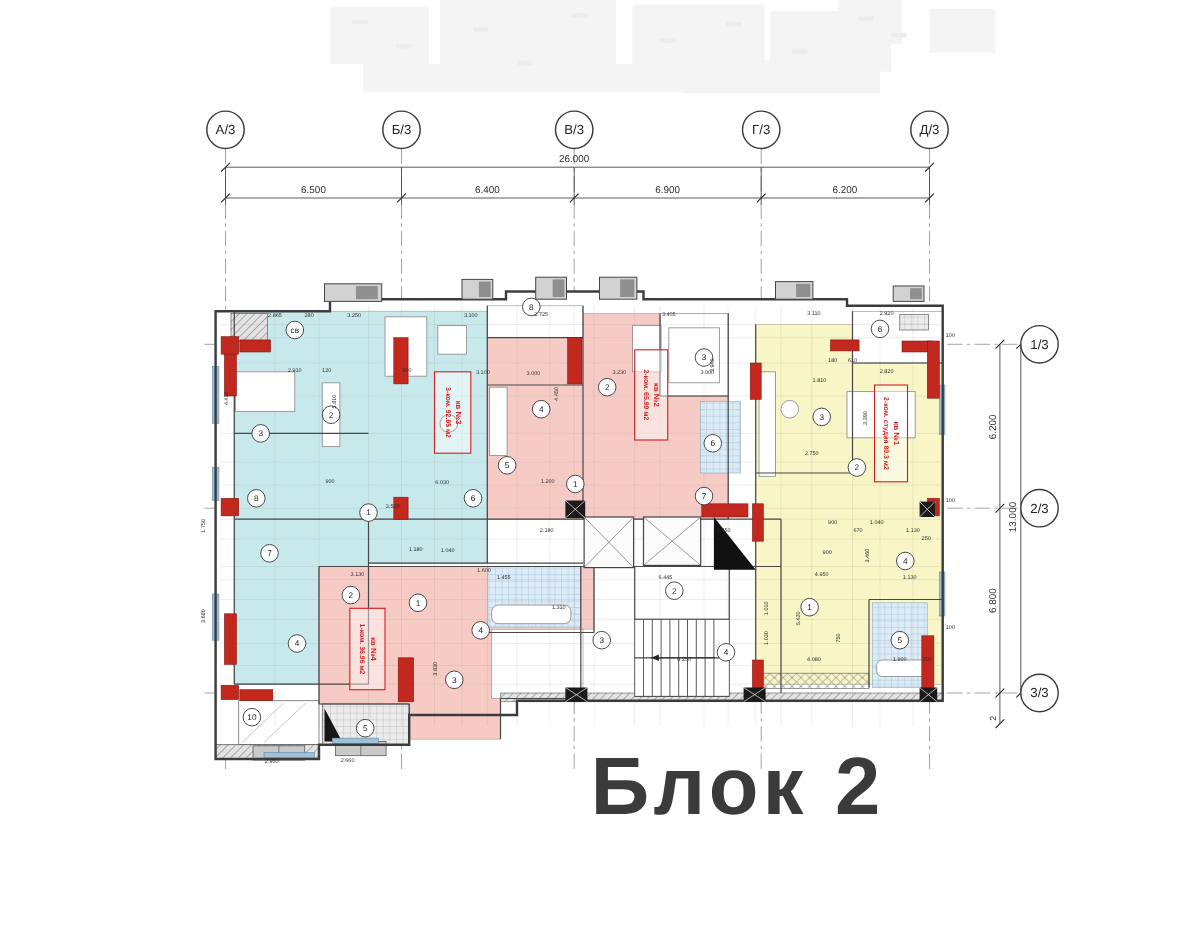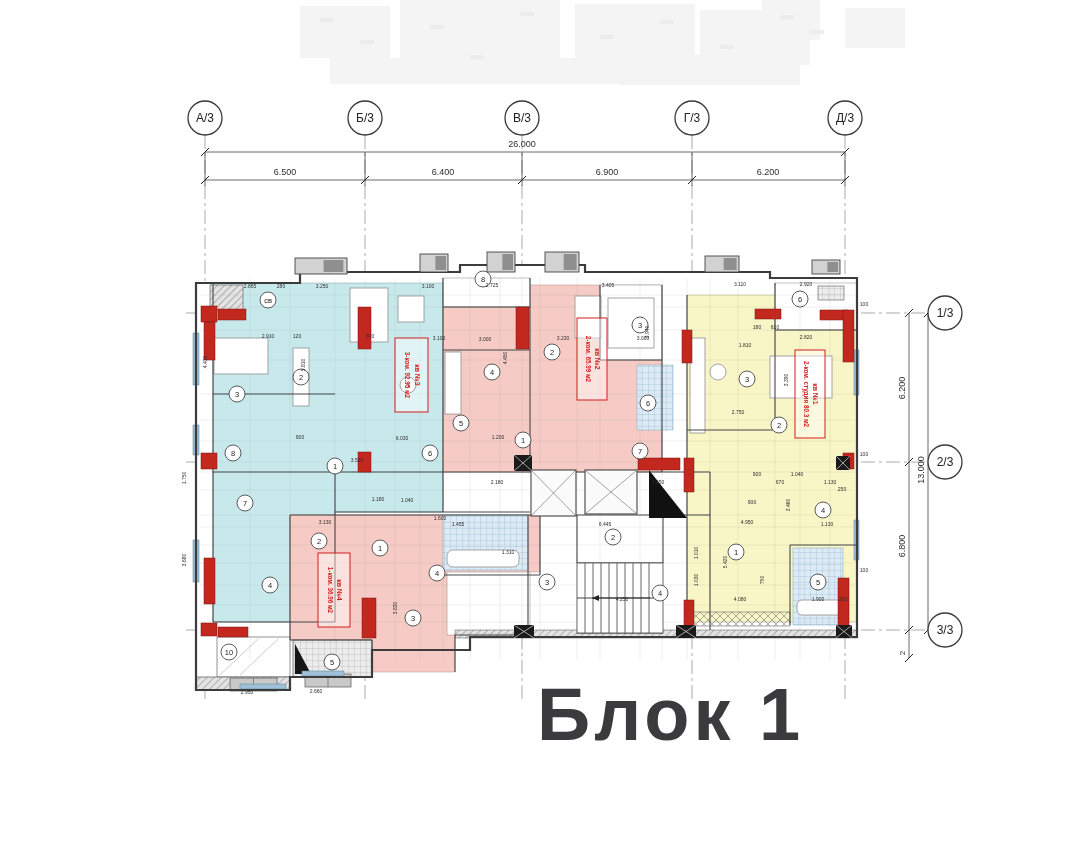--- a/index.html
+++ b/index.html
@@ -552,14 +552,14 @@
         </g>
         <g>
           <rect x="318" y="553" width="32" height="74" fill="rgba(255,255,255,0.45)" stroke="#d21e1e" stroke-width="1"></rect>
           <g transform="rotate(90 334 590)">
             <text x="334" y="587" font-size="7" fill="#d21e1e" font-family="&quot;Liberation Sans&quot;,sans-serif" text-anchor="middle" font-weight="bold">кв №4</text>
             <text x="334" y="596.5" font-size="6.3" fill="#d21e1e" font-family="&quot;Liberation Sans&quot;,sans-serif" text-anchor="middle" font-weight="bold">1-ком. 36.96 м2</text>
           </g>
         </g>
       </g>
     </svg>
-  <div id="block-title" style="color: rgb(59, 59, 61);">Блок 1</div>
+  <div id="block-title" style="color: rgb(59, 59, 61);">Блок 2</div>
 </div>
 
 </body></html>

